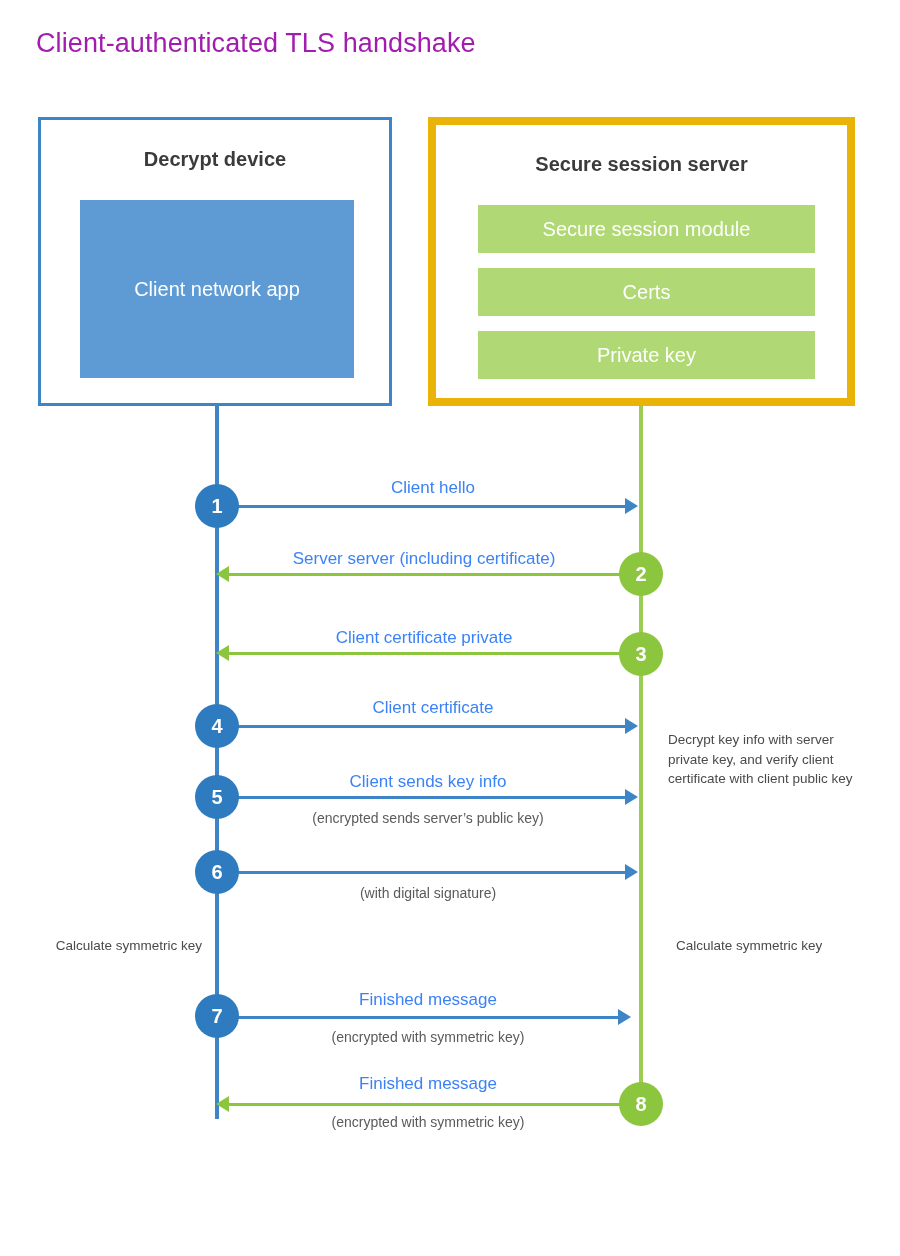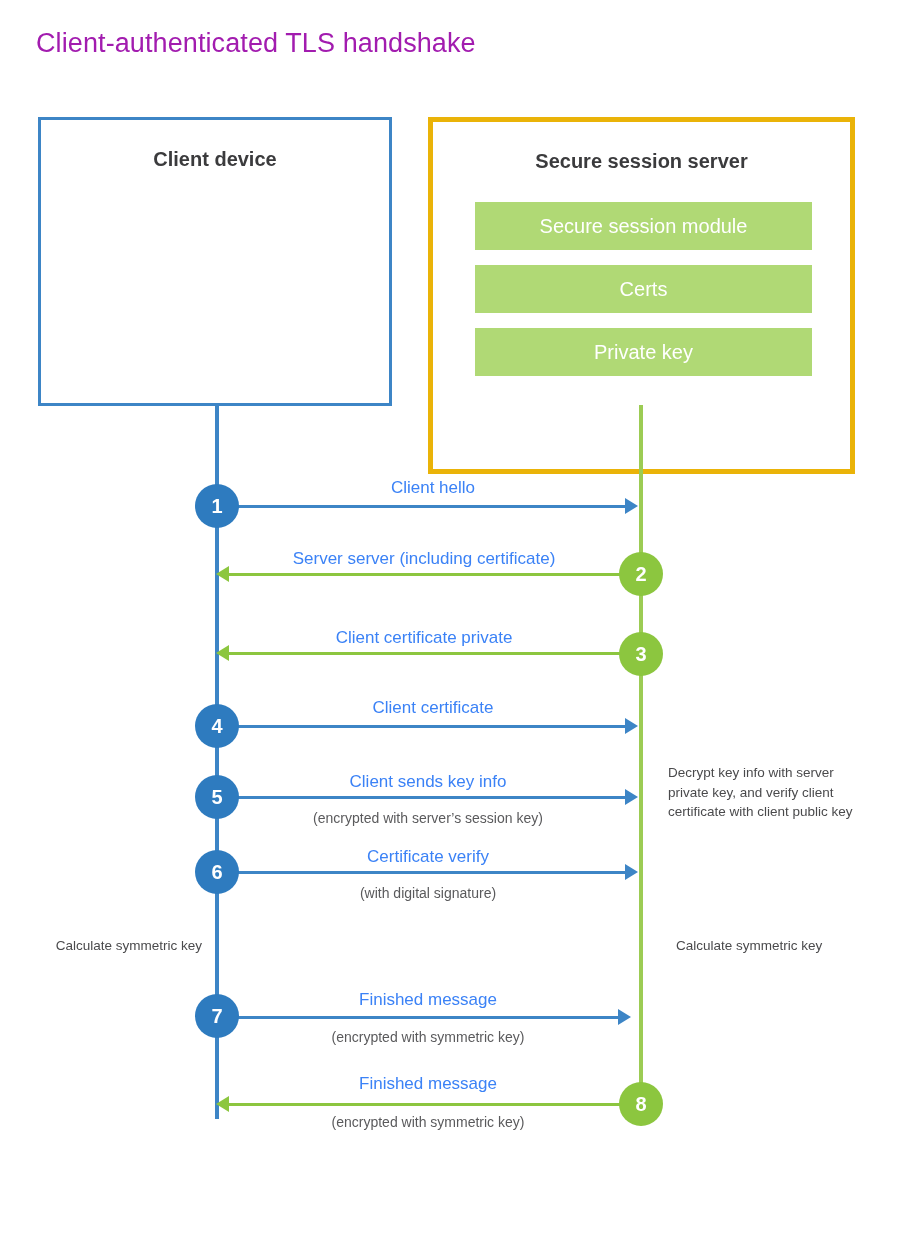--- a/index.html
+++ b/index.html
@@ -41,22 +41,22 @@
     left: 38px;
     top: 117px;
     width: 354px;
     height: 289px;
     border: 3px solid #3d85c6;
   }
   #server-box {
     left: 428px;
     top: 117px;
     width: 427px;
-    height: 357px;
-    border: 5px solid #eab308;
+    height: 289px;
+    border: 8px solid #eab308;
   }
   .party-title {
     position: absolute;
     left: 0;
     right: 0;
     top: 28px;
     text-align: center;
     font-size: 20px;
     font-weight: bold;
     color: #3b3b3d;
@@ -172,40 +172,41 @@
     color: #4a4a4c;
   }
   #note-client-calc {
     left: 36px;
     top: 936px;
     width: 166px;
     text-align: right;
   }
   #note-server-decrypt {
     left: 668px;
-    top: 763px;
+    top: 730px;
     width: 200px;
     text-align: left;
   }
   #note-server-calc {
     left: 676px;
     top: 936px;
     width: 190px;
     text-align: left;
   }
 </style>
 </head>
 <body>
 
 <div id="canvas">
 
   <div id="diagram-title">Client-authenticated TLS handshake</div>
 
   <div id="client-box" class="party-box">
-    <div class="party-title">Client device</div>
+    <div class="party-title">Decrypt device</div>
+    <div id="client-app">Client network app</div>
   </div>
 
   <div id="server-box" class="party-box">
     <div class="party-title">Secure session server</div>
     <div id="server-bar-0" class="server-bar">Secure session module</div>
     <div id="server-bar-1" class="server-bar">Certs</div>
     <div id="server-bar-2" class="server-bar">Private key</div>
   </div>
 
   <div id="lifeline-client" class="lifeline"></div>
@@ -227,24 +228,23 @@
   <div class="step-circle green" style="left:619px; top:632px;">3</div>
 
   <div class="msg-label" style="left:228px; top:698px; width:410px;">Client certificate</div>
   <div class="msg-line blue" style="left:228px; top:725px; width:397px;"></div>
   <div class="arrow-head right blue" style="left:625px; top:718px;"></div>
   <div class="step-circle blue" style="left:195px; top:704px;">4</div>
 
   <div class="msg-label" style="left:228px; top:772px; width:400px;">Client sends key info</div>
   <div class="msg-line blue" style="left:228px; top:796px; width:397px;"></div>
   <div class="arrow-head right blue" style="left:625px; top:789px;"></div>
-  <div class="msg-sublabel" style="left:228px; top:810px; width:400px;">(encrypted with server’s session key)</div>
+  <div class="msg-sublabel" style="left:228px; top:810px; width:400px;">(encrypted sends server’s public key)</div>
   <div class="step-circle blue" style="left:195px; top:775px;">5</div>
 
-  <div class="msg-label" style="left:228px; top:847px; width:400px;">Certificate verify</div>
   <div class="msg-line blue" style="left:228px; top:871px; width:397px;"></div>
   <div class="arrow-head right blue" style="left:625px; top:864px;"></div>
   <div class="msg-sublabel" style="left:228px; top:885px; width:400px;">(with digital signature)</div>
   <div class="step-circle blue" style="left:195px; top:850px;">6</div>
 
   <div id="note-server-decrypt" class="side-note">Decrypt key info with server private key, and verify client certificate with client public key</div>
   <div id="note-client-calc" class="side-note">Calculate symmetric key</div>
   <div id="note-server-calc" class="side-note">Calculate symmetric key</div>
 
   <div class="msg-label" style="left:228px; top:990px; width:400px;">Finished message</div>

